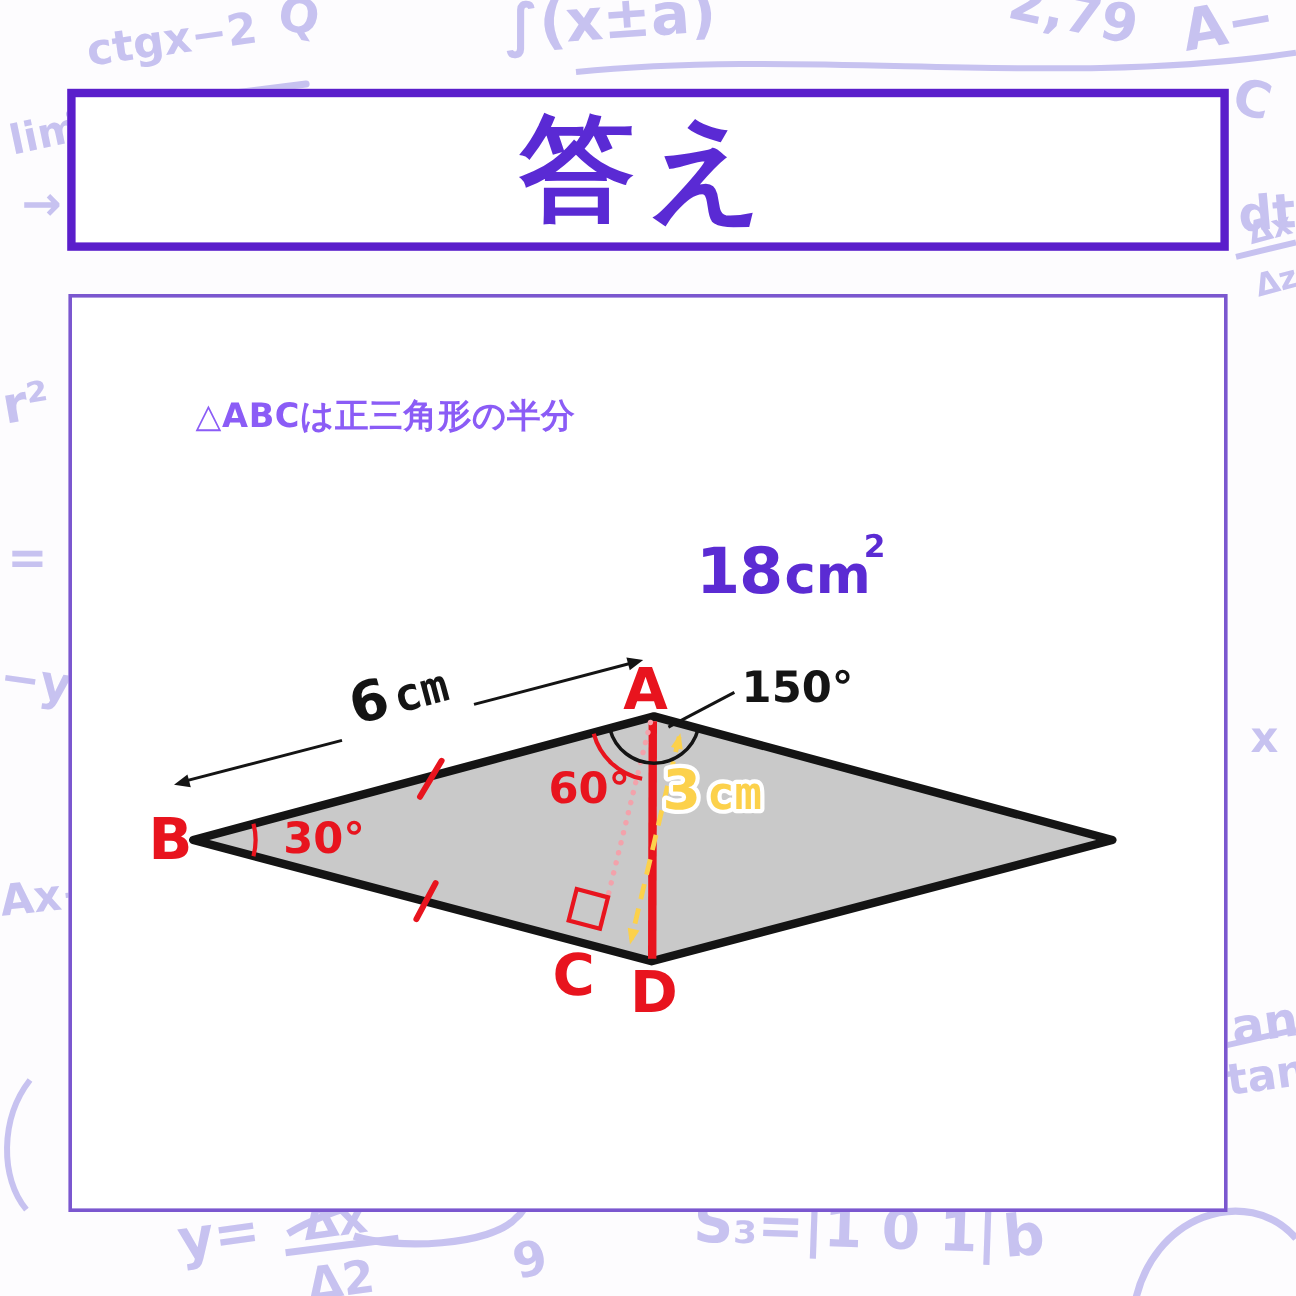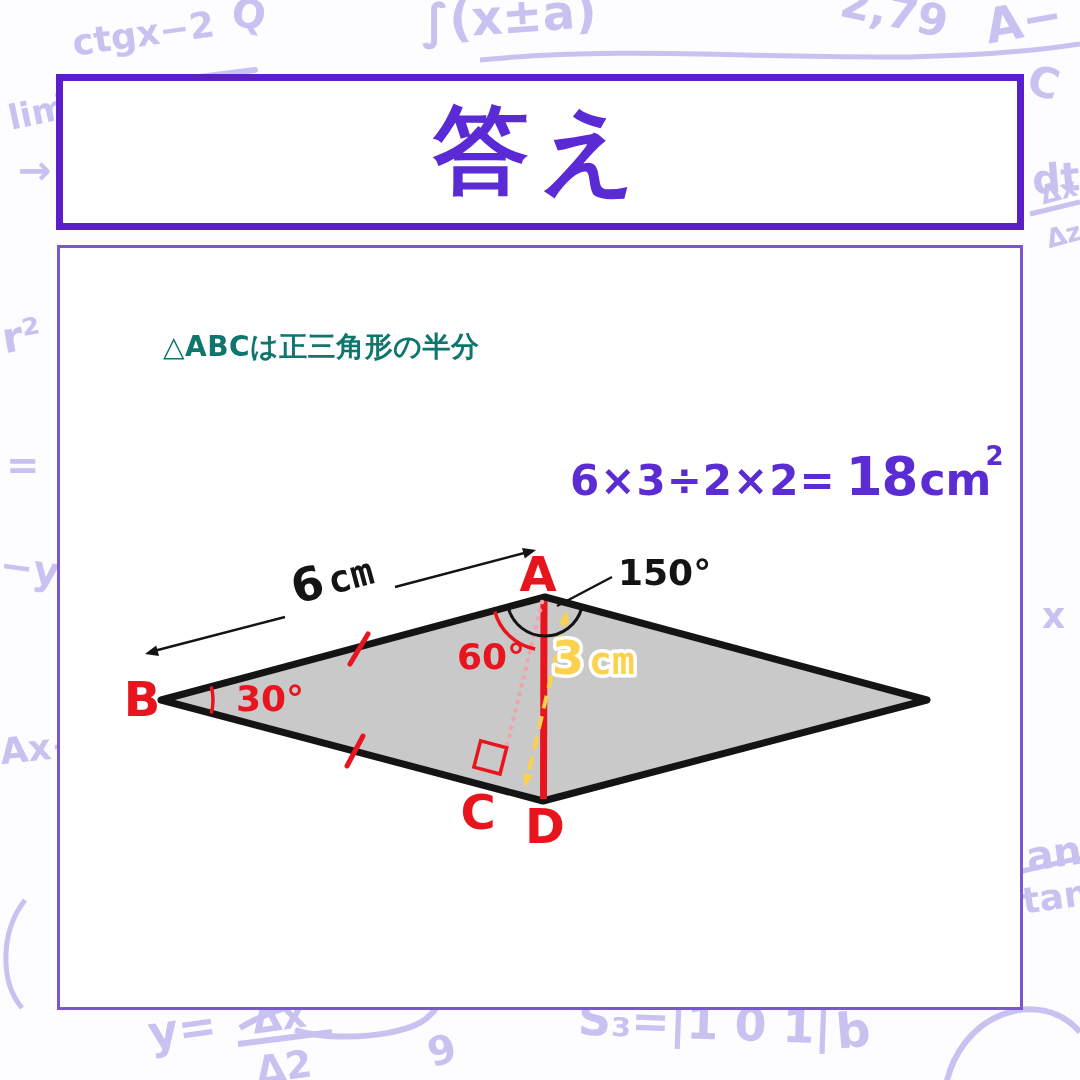--- a/index.html
+++ b/index.html
@@ -10,35 +10,35 @@
   }
   
   .doodle-layer{position:absolute;inset:0;z-index:0;}
   .dd{
     position:absolute;color:#c7c2f0;font-weight:bold;white-space:nowrap;
     font-family:"DejaVu Sans","Liberation Sans",sans-serif;line-height:1;
   }
   .doodle-svg{position:absolute;inset:0;width:1080px;height:1080px;}
   
   .title-box{
-    position:absolute;left:56px;top:74px;width:968px;height:156px;
+    position:absolute;left:56px;top:74px;width:968px;height:135px;
     box-sizing:border-box;border:7px solid #5a1ecb;background:#ffffff;z-index:2;
     display:flex;align-items:center;justify-content:center;
   }
   .title-box h1{
     margin:0;font-size:96px;font-weight:900;color:#5a2ad4;letter-spacing:10px;
   }
   .content-box{
     position:absolute;left:57px;top:245px;width:966px;height:765px;
     box-sizing:border-box;border:3px solid #7b57cf;background:#ffffff;z-index:1;
   }
   
   .text-layer{position:absolute;inset:0;z-index:3;pointer-events:none;}
   .exp{
-    position:absolute;color:#0f766e;font-size:28px;font-weight:600;
+    position:absolute;color:#8b5cf6;font-size:28px;font-weight:600;
     letter-spacing:0.5px;white-space:nowrap;
   }
   .exp.l1{left:163px;top:300px;}
   .exp.l2{left:186px;top:346px;}
   .exp.l3{left:163px;top:407px;}
   
   .formula{
     position:absolute;left:570px;top:446px;display:flex;align-items:baseline;
     color:#5b2bd3;white-space:nowrap;
   }
@@ -96,21 +96,20 @@
 
 <div class="title-box">
   <h1>答え</h1>
 </div>
 
 <div class="content-box"></div>
 
 <div class="text-layer">
   <p class="exp l1">△ABCは正三角形の半分</p>
   <div class="formula">
-    <span class="expr">6×3÷2×2=</span>
     <span class="result">18</span>
     <span class="unit">cm</span>
     <span class="sup">2</span>
   </div>
 </div>
 
 <svg class="diagram" viewBox="0 0 1080 1080">
 
   <polygon points="161,700 545,597 927,700 543,801" fill="#c9c9c9" stroke="#141414" stroke-width="7" stroke-linejoin="round"></polygon>
 

